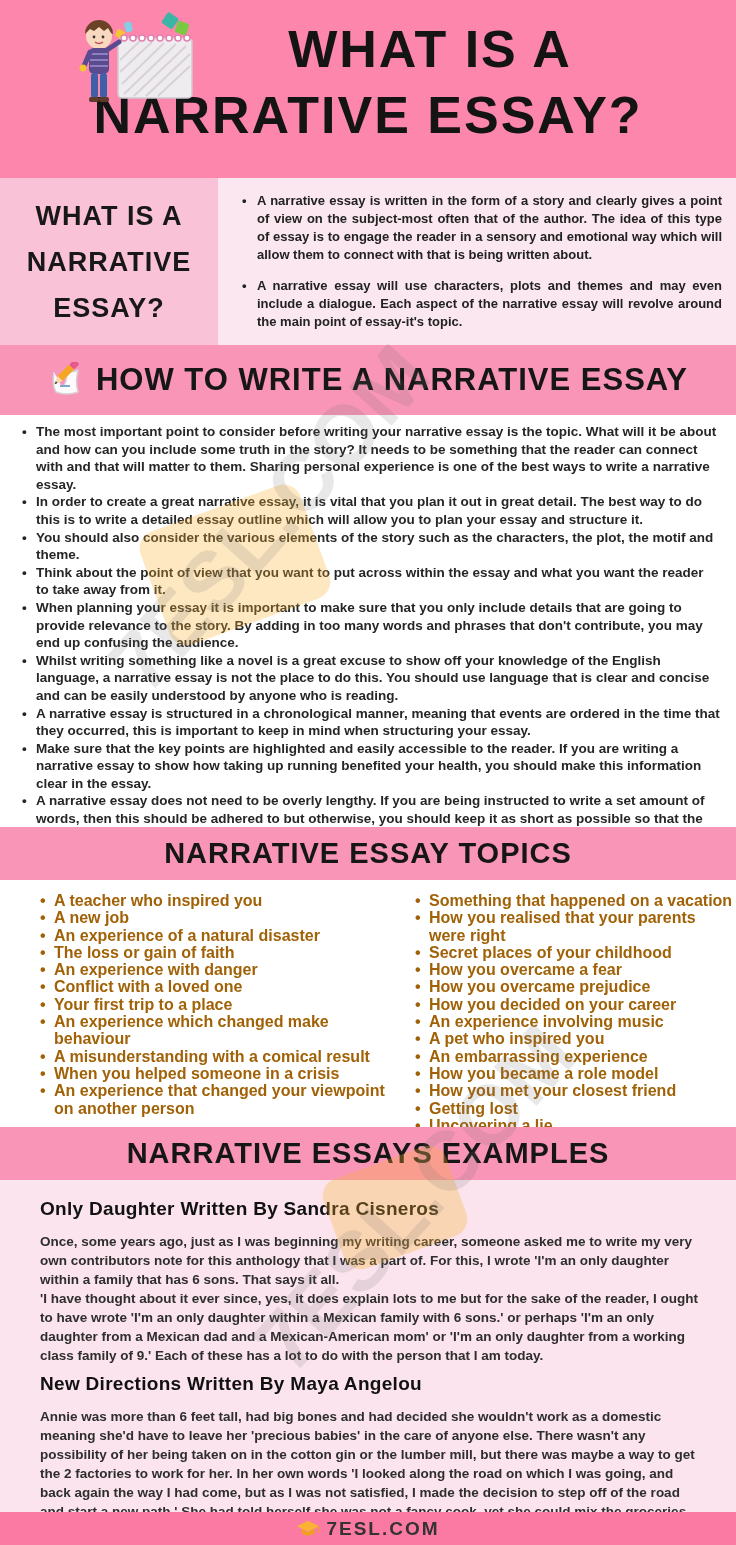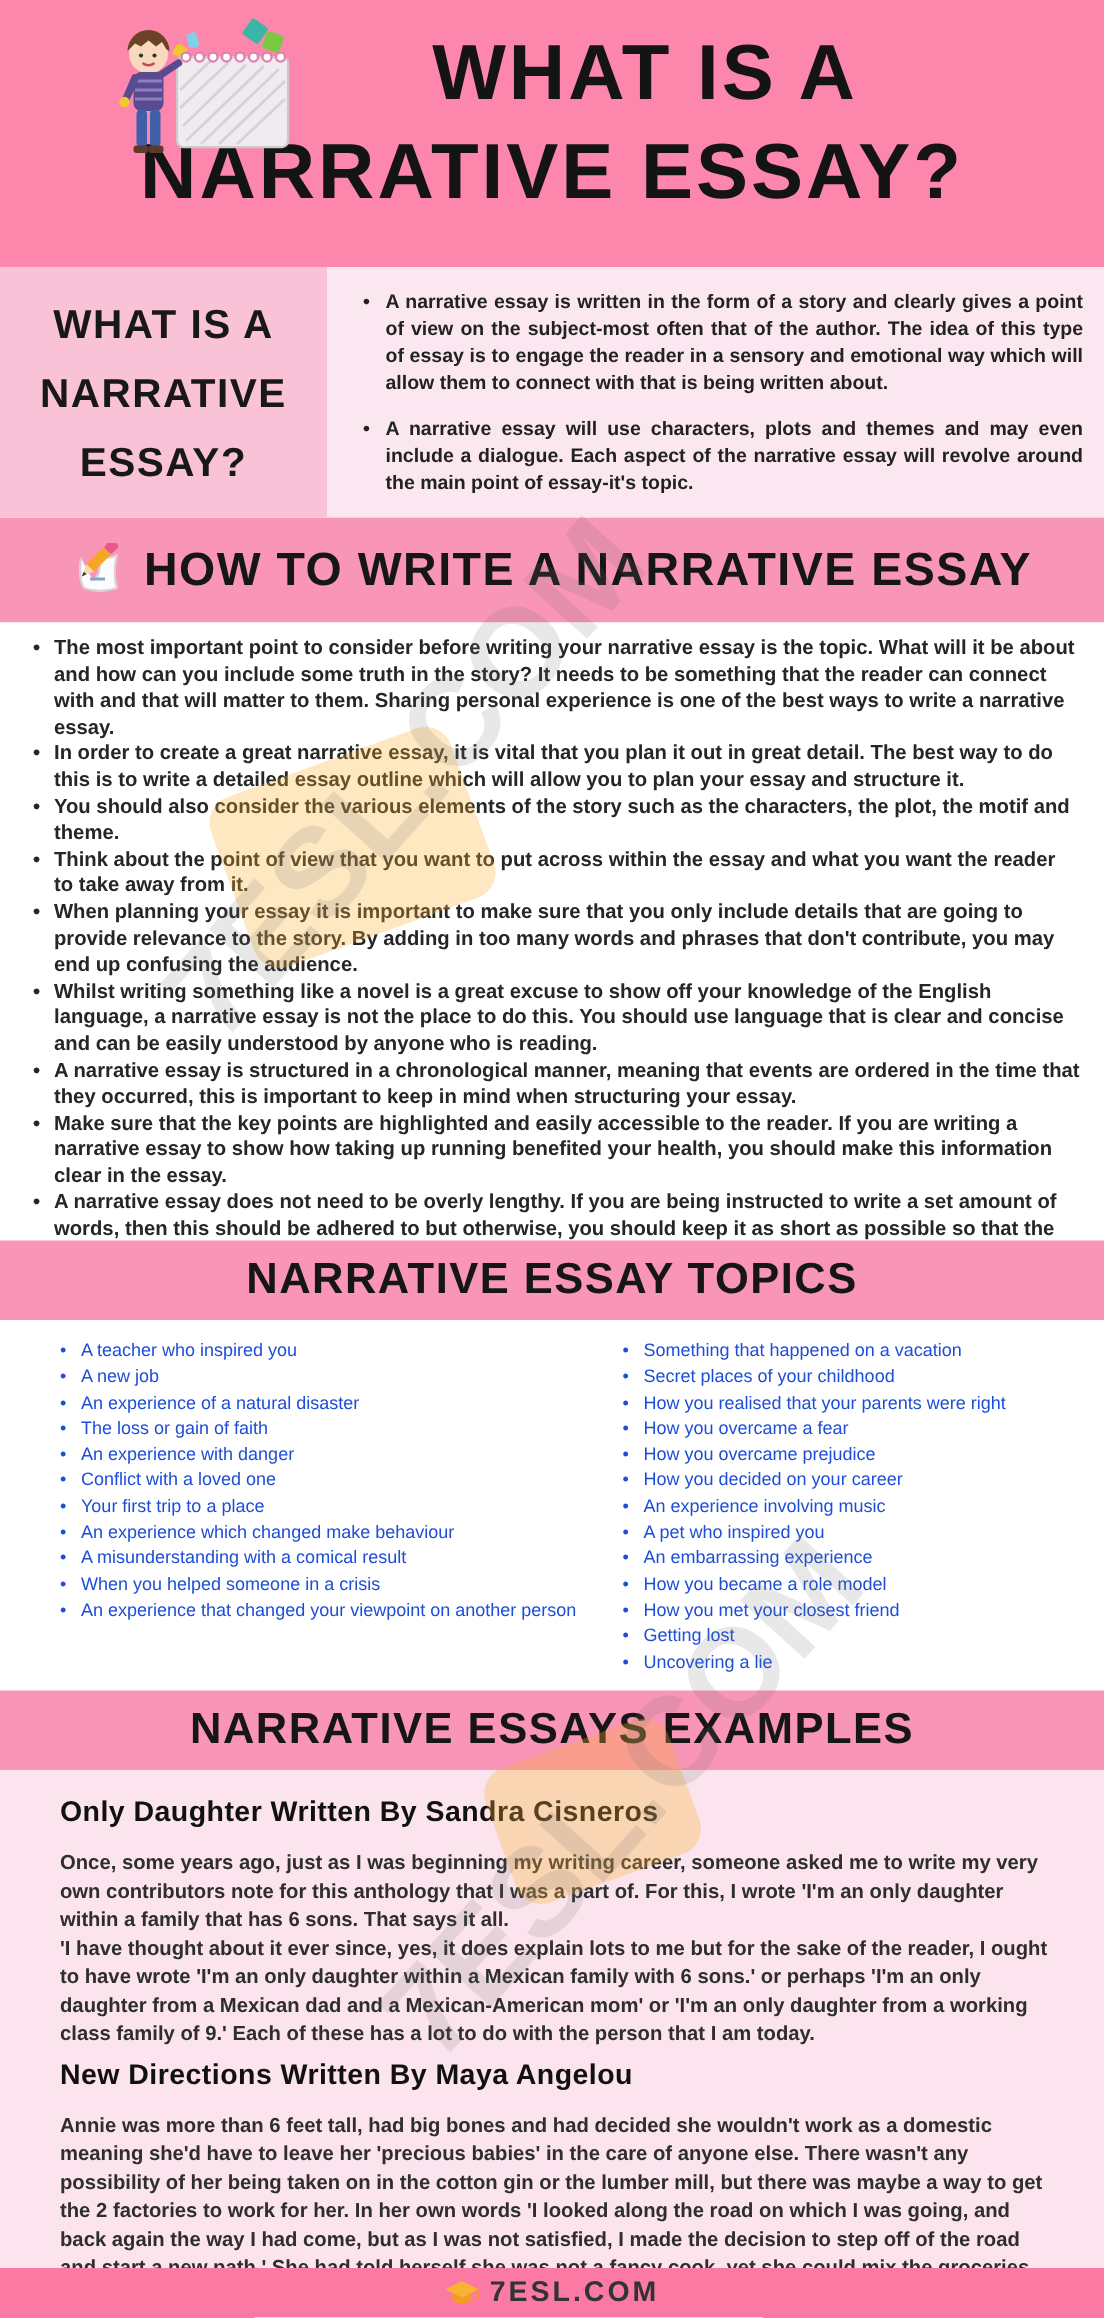--- a/index.html
+++ b/index.html
@@ -36,21 +36,21 @@
   .howto{height:412px;background:#fff;padding:8px 16px 0 22px;box-sizing:border-box;overflow:hidden;}
   .howto ul{margin:0;padding:0;list-style:none;}
   .howto li{position:relative;padding-left:14px;font-size:13.5px;line-height:17.6px;color:#262626;font-weight:600;}
   .howto li::before{content:"•";position:absolute;left:0;top:0;}
 
   
   .topics{height:247px;background:#fff;display:flex;padding:12px 0 0 40px;box-sizing:border-box;overflow:hidden;}
   .topics ul{margin:0;padding:0;list-style:none;}
   .topics .col-left{width:345px;}
   .topics .col-right{width:320px;margin-left:30px;}
-  .topics li{position:relative;padding-left:14px;font-size:12px;line-height:17.3px;color:#1d4ed8;font-weight:400;}
+  .topics li{position:relative;padding-left:14px;font-size:16px;line-height:17.3px;color:#a16207;font-weight:700;}
   .topics li::before{content:"•";position:absolute;left:0;top:0;}
 
   
   .examples{height:332px;background:#FBE4ED;padding:10px 34px 0 40px;box-sizing:border-box;overflow:hidden;}
   .example-heading{font-size:19px;font-weight:900;color:#111;margin:8px 0 10px 0;letter-spacing:.3px;}
   .example-body{font-size:13.5px;line-height:19px;color:#2e2e2e;margin:12px 0 6px 0;font-weight:600;white-space:pre-line;}
 
   
   .footer{height:33px;background:#FB7AA4;display:flex;align-items:center;justify-content:center;gap:4px;}
   .footer-brand{font-size:19px;font-weight:800;color:#333;letter-spacing:2px;}
@@ -193,22 +193,22 @@
         <li>Conflict with a loved one</li>
         <li>Your first trip to a place</li>
         <li>An experience which changed make behaviour</li>
         <li>A misunderstanding with a comical result</li>
         <li>When you helped someone in a crisis</li>
         <li>An experience that changed your viewpoint on another person</li>
       </ul>
     <ul class="col-right">
 
     <li>Something that happened on a vacation</li>
+        <li>How you realised that your parents were right</li>
         <li>Secret places of your childhood</li>
-        <li>How you realised that your parents were right</li>
         <li>How you overcame a fear</li>
         <li>How you overcame prejudice</li>
         <li>How you decided on your career</li>
         <li>An experience involving music</li>
         <li>A pet who inspired you</li>
         <li>An embarrassing experience</li>
         <li>How you became a role model</li>
         <li>How you met your closest friend</li>
         <li>Getting lost</li>
         <li>Uncovering a lie</li>

